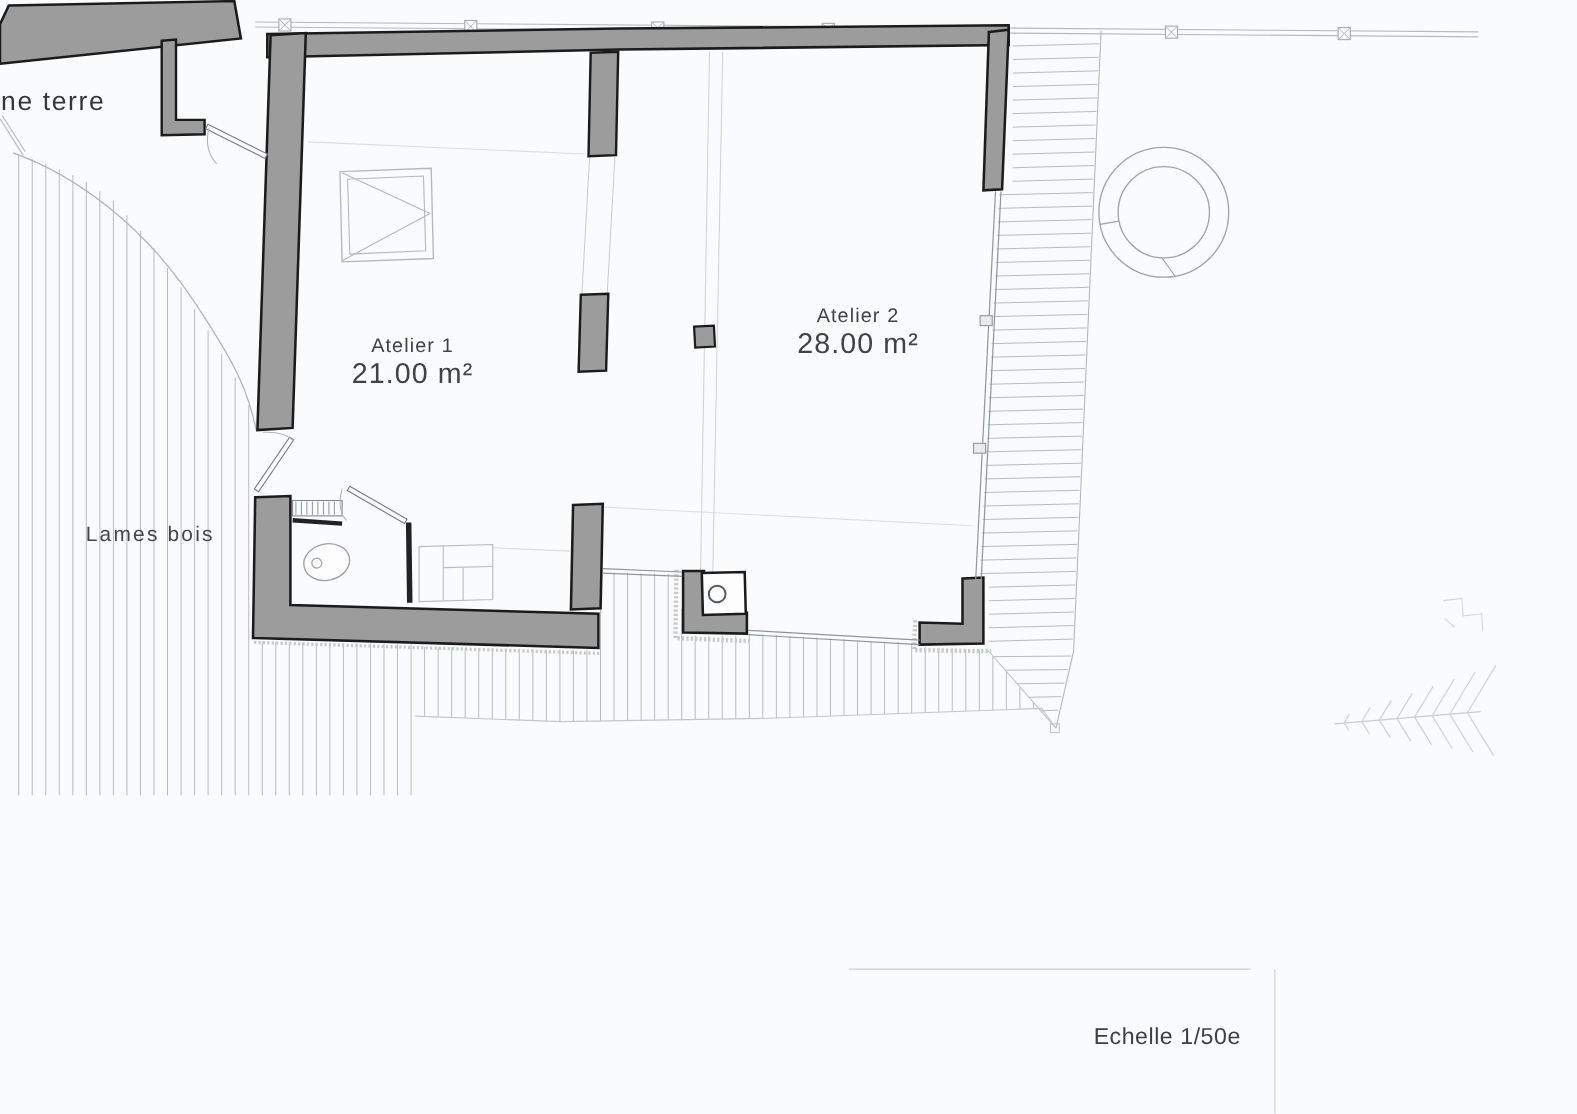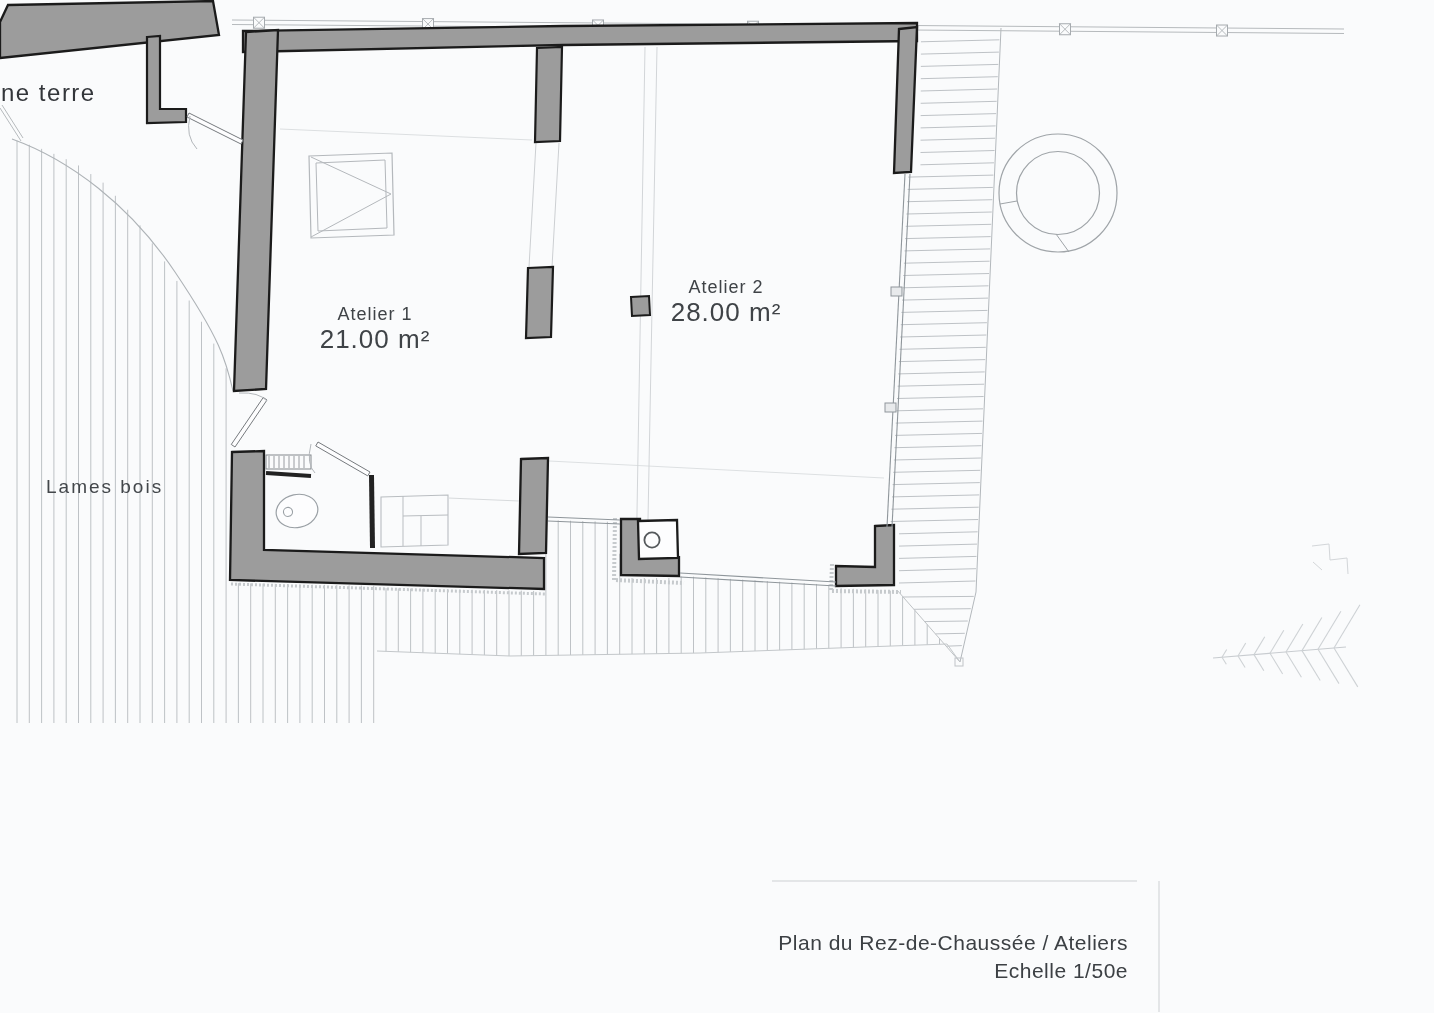--- a/index.html
+++ b/index.html
@@ -9,21 +9,21 @@
     font-family:"Liberation Sans",sans-serif;
   }
   #stage{position:absolute;left:0;top:0;width:1434px;height:1013px;}
   svg{position:absolute;left:0;top:0;display:block;}
   .lbl{
     position:absolute;color:#414549;letter-spacing:1px;
     white-space:nowrap;
   }
   .room-lbl{text-align:center;font-size:18px;line-height:25px;color:#3f4347;}
   .room-lbl .area{font-size:26px;}
-  .ground-lbl{font-size:19px;letter-spacing:2px;color:#43474b;}
+  .ground-lbl{font-size:19px;letter-spacing:2px;color:#43474b;margin-left:32px;}
   .site-lbl{font-size:24px;letter-spacing:1.5px;color:#33363a;}
   .title-block{
     position:absolute;left:704px;top:929px;width:424px;
     text-align:right;font-size:21px;line-height:27.5px;
     color:#3c4044;letter-spacing:0.5px;
   }
 </style>
 </head>
 <body>
 
@@ -293,22 +293,21 @@
 
   <div class="lbl site-lbl" style="left:1px;top:79px;">ne terre</div>
 
   <div class="lbl ground-lbl" style="left:46px;top:476px;">Lames bois</div>
 
   <div class="lbl room-lbl" style="left:310px;top:302px;width:130px;">
     <div>Atelier 1</div>
     <div class="area">21.00 m²</div>
   </div>
 
-  <div class="lbl room-lbl" style="left:666px;top:275px;width:120px;">
+  <div class="lbl room-lbl" style="left:720px;top:275px;width:120px;">
     <div>Atelier 2</div>
     <div class="area">28.00 m²</div>
   </div>
 
   <div class="title-block">
-    <div>Plan du Rez-de-Chaussée / Ateliers</div>
     <div>Echelle 1/50e</div>
   </div>
 </div>
 
 </body></html>

